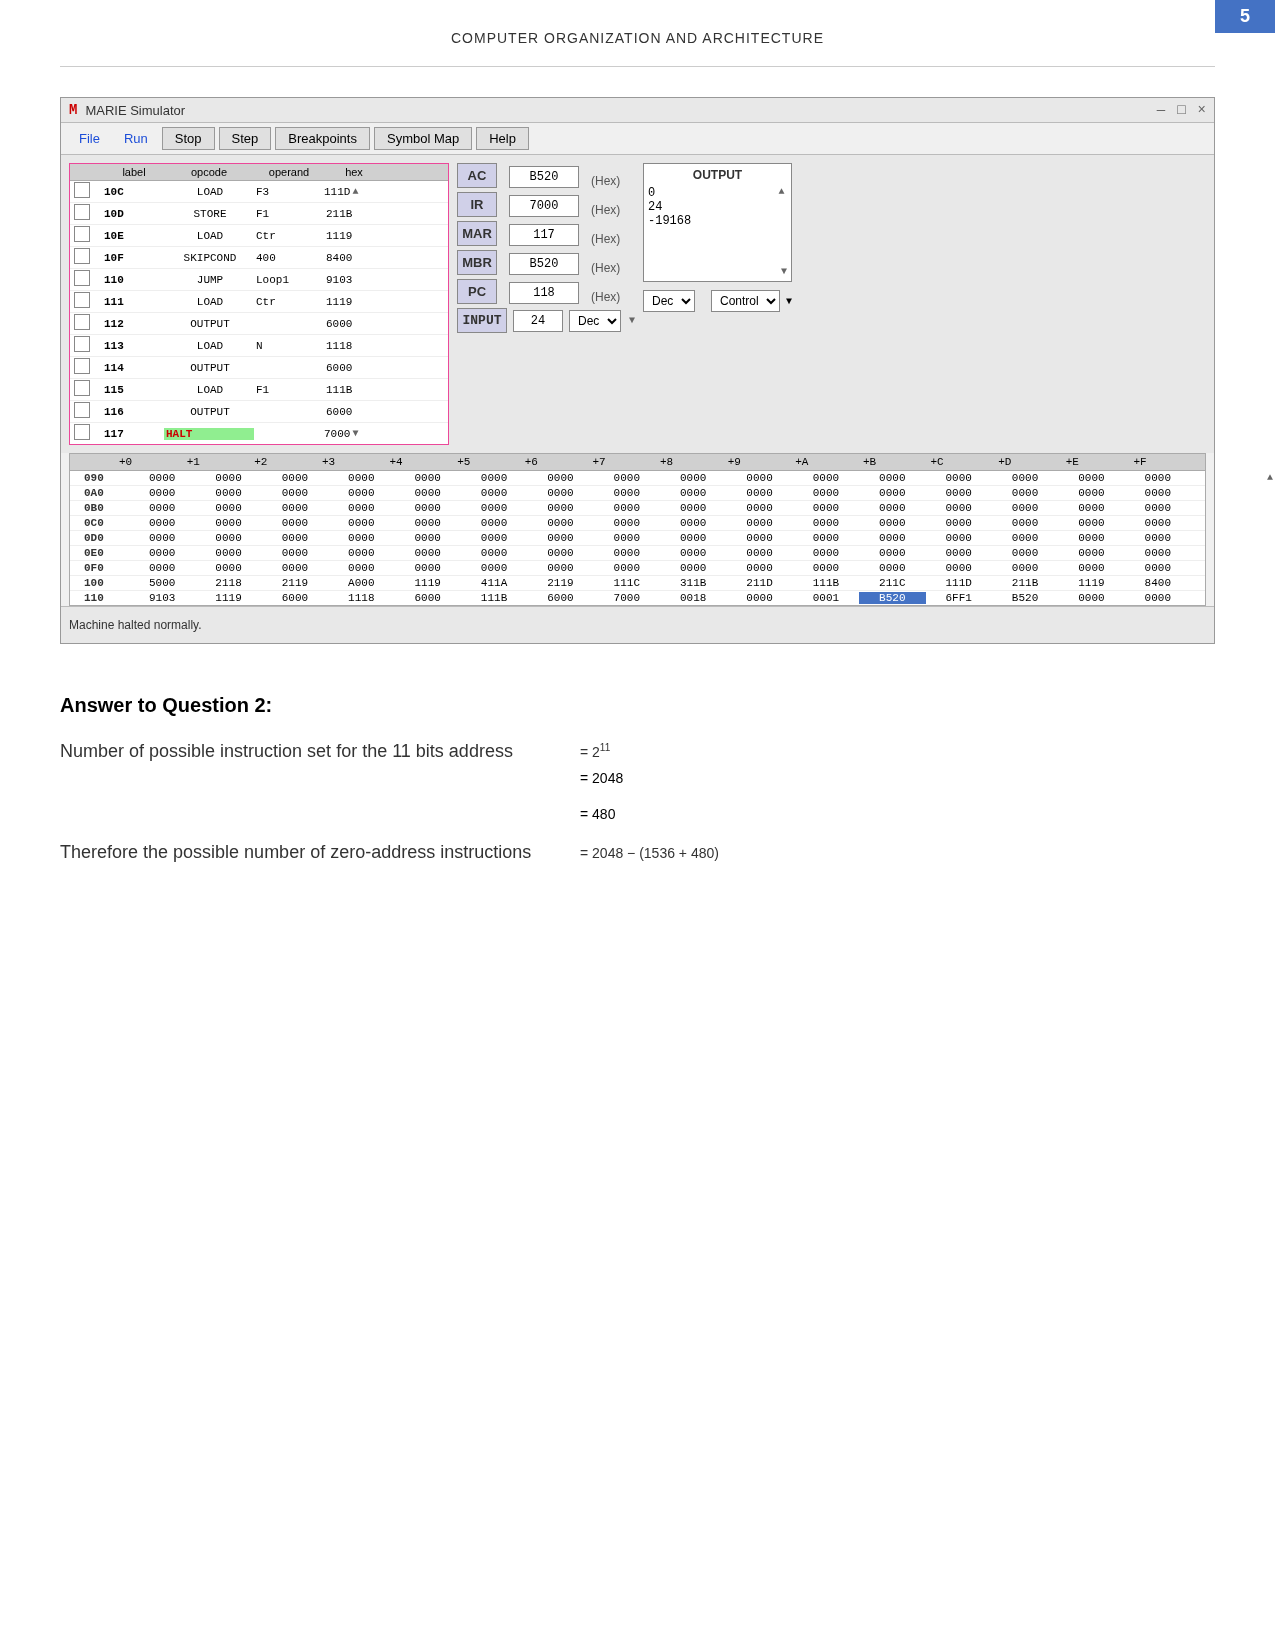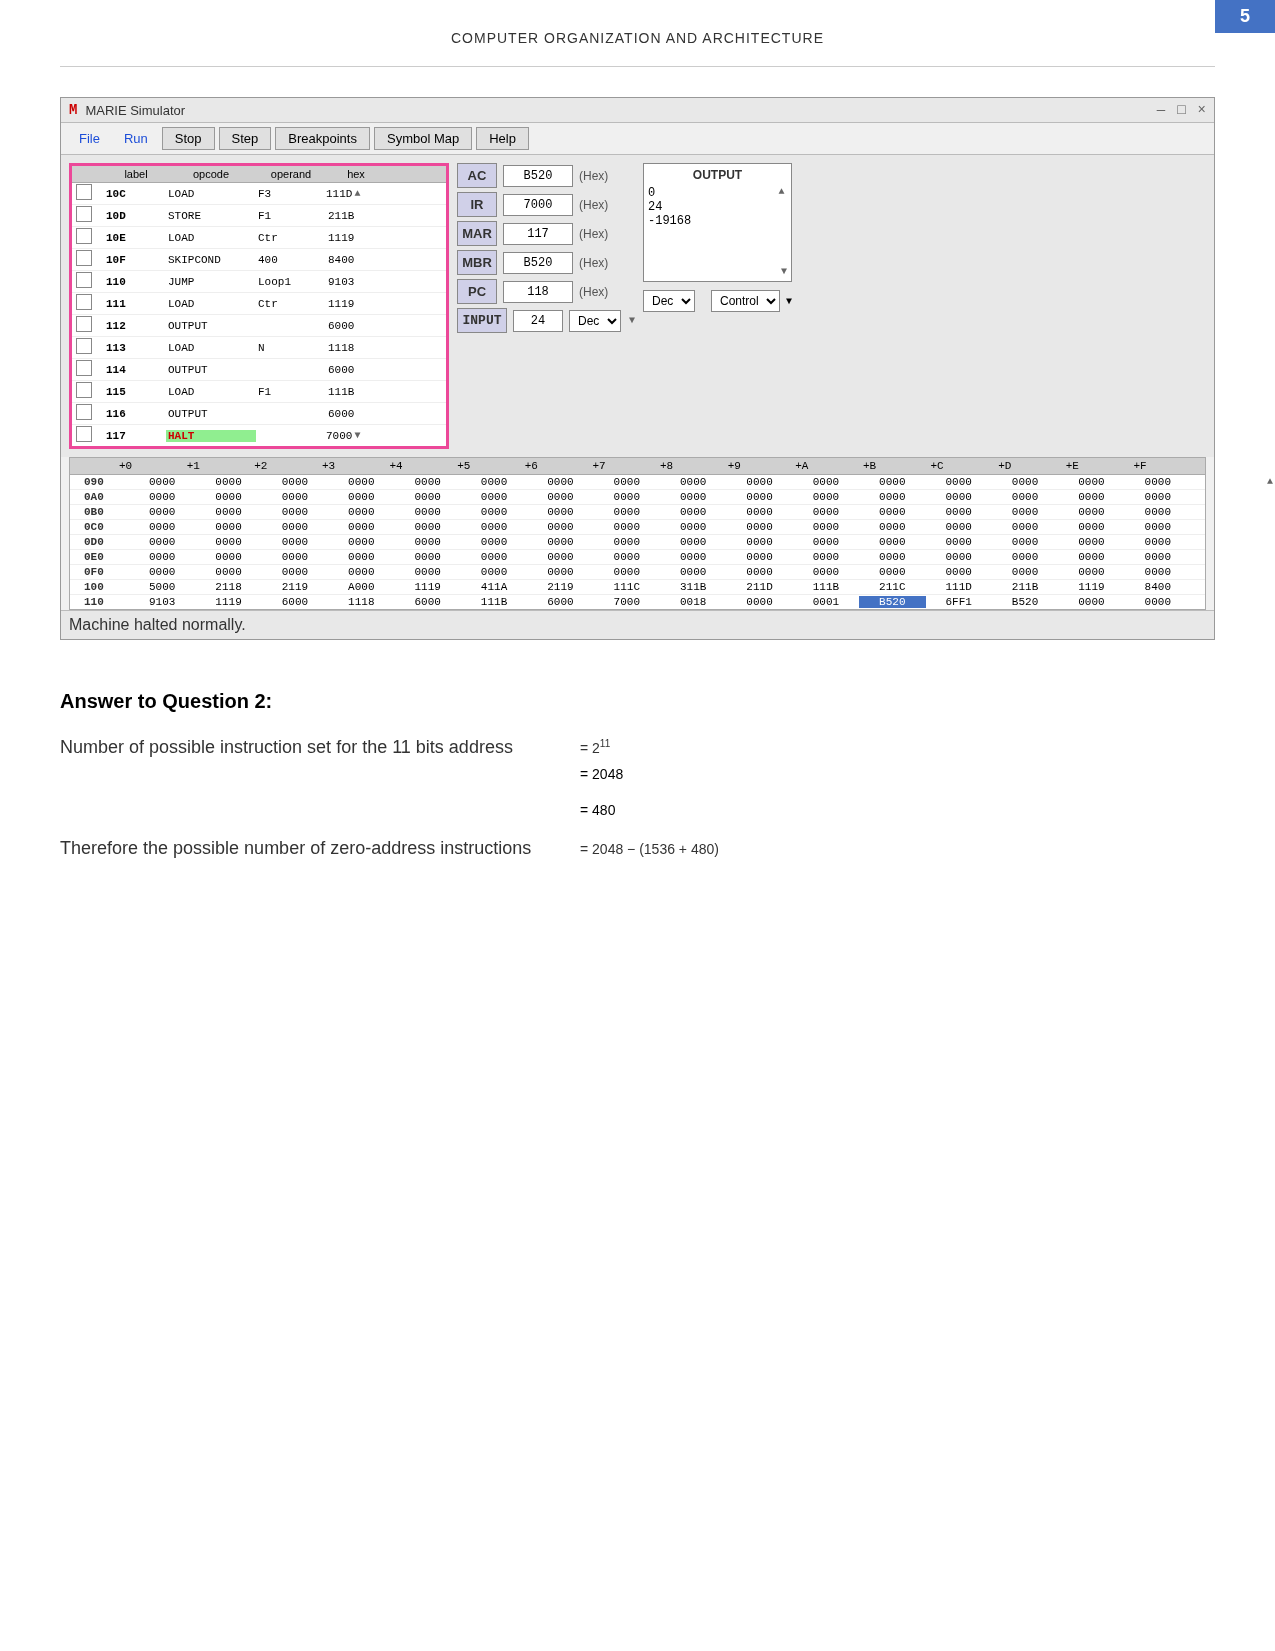--- a/index.html
+++ b/index.html
@@ -94,21 +94,21 @@
       display: flex;
       padding: 8px;
       gap: 8px;
       background: #e8e8e8;
     }
 
     
     .instr-panel {
       flex: 0 0 auto;
       background: white;
-      border: 3px solid #ec4899;
+      border: 1px solid #ec4899;
       min-width: 380px;
     }
     .instr-header {
       display: grid;
       grid-template-columns: 30px 60px 90px 70px 60px;
       background: #d0d0d0;
       border-bottom: 1px solid #aaa;
       font-size: 11px;
       padding: 2px 4px;
       font-family: Arial, sans-serif;
@@ -119,39 +119,39 @@
       grid-template-columns: 30px 60px 90px 70px 60px;
       border-bottom: 1px solid #eee;
       font-size: 11px;
       padding: 1px 4px;
       align-items: center;
       font-family: 'Courier New', monospace;
     }
     .instr-row:last-child { border-bottom: none; }
     .instr-row .addr { color: #000; font-weight: bold; }
     .instr-row .chk { width: 16px; height: 16px; border: 1px solid #888; background: white; display: inline-block; }
-    .instr-row .opcode { padding-left: 2px; }
+    .instr-row .opcode { padding-left: 2px; text-align: center; }
     .instr-row .operand { padding-left: 2px; }
     .instr-row .hex { padding-left: 2px; }
     .instr-halt { color: #000; }
     .hex-col { display: flex; align-items: center; }
     .scroll-arrow { font-size: 10px; color: #666; margin-left: 2px; }
 
     
     .reg-panel {
       flex: 1;
       display: flex;
       flex-direction: column;
       gap: 6px;
     }
 
     .reg-row {
       display: flex;
-      align-items: center;
-      gap: 6px;
+      align-items: flex-end;
+      gap: 12px;
     }
     .reg-label {
       width: 40px;
       text-align: center;
       font-size: 13px;
       font-weight: bold;
       color: #333;
       background: #d0d0e8;
       border: 1px solid #888;
       padding: 4px 2px;
@@ -263,22 +263,22 @@
     }
     .mem-row:last-child { border-bottom: none; }
     .mem-addr { font-weight: bold; color: #333; }
     .mem-cell { text-align: center; color: #000; }
     .mem-cell.highlighted { background: #4472C4; color: white; }
 
     
     .status-bar {
       background: #e8e8e8;
       border-top: 1px solid #bbb;
-      padding: 5px 8px;
-      font-size: 16px;
+      padding: 11px 8px;
+      font-size: 12px;
       font-family: Arial, sans-serif;
       color: #333;
     }
 
     
     .answer-section {
       padding: 30px 60px;
     }
     .answer-title {
       font-size: 20px;

